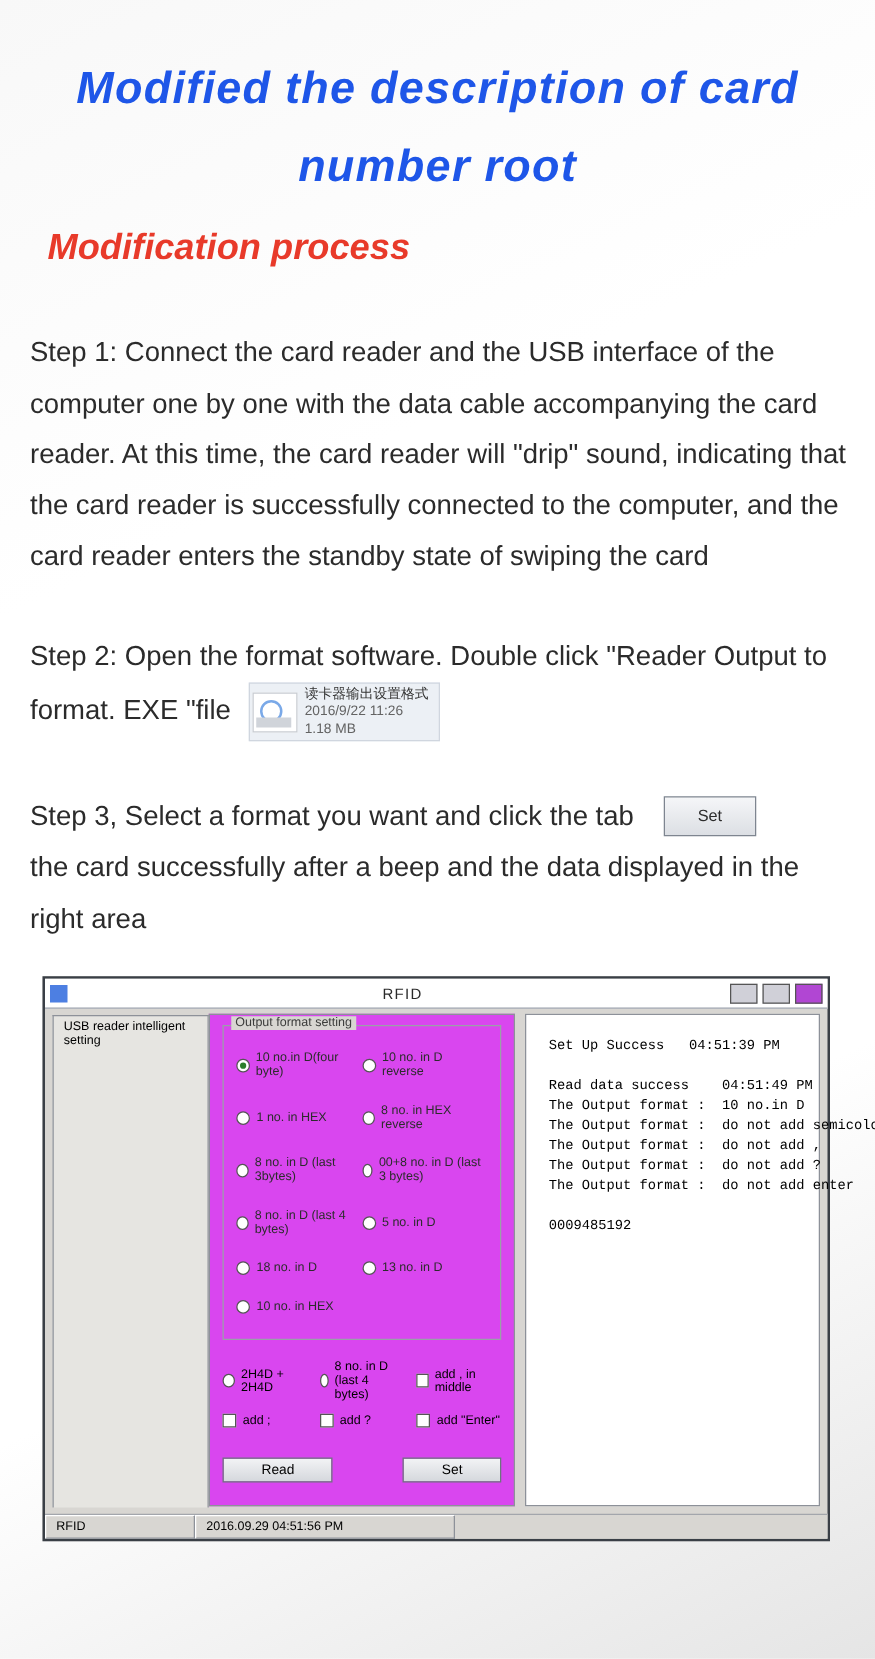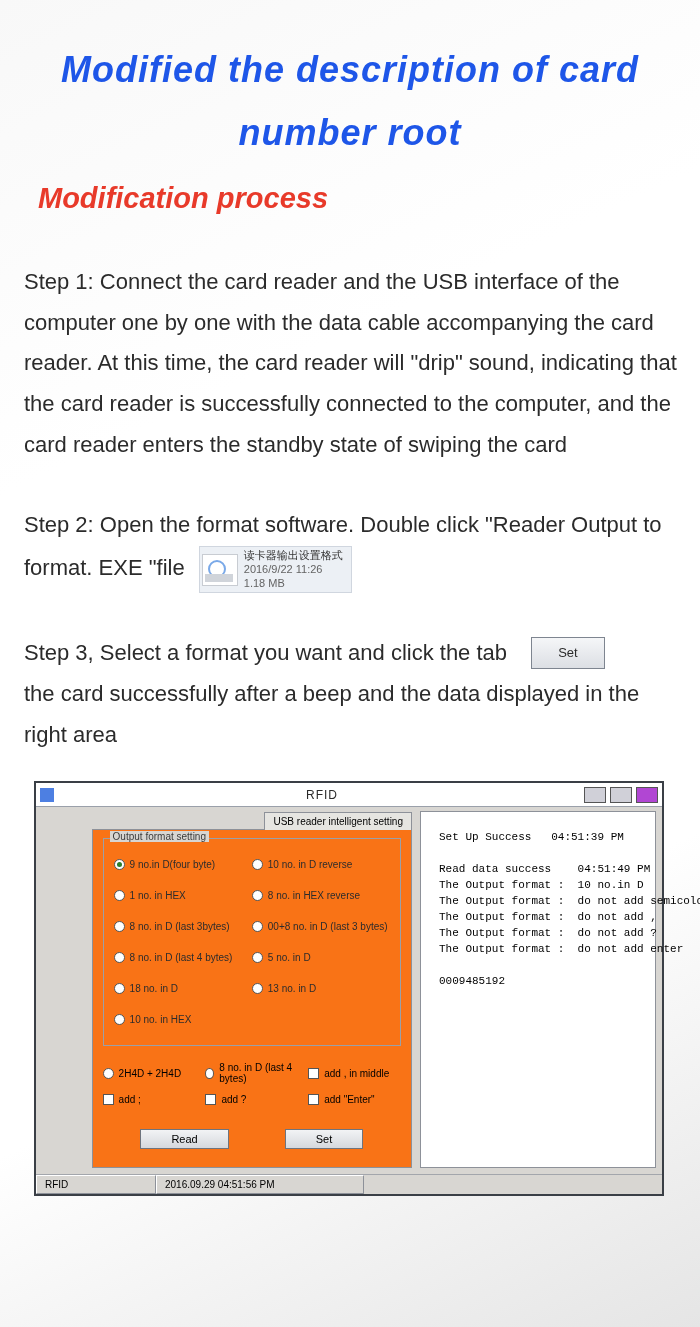--- a/index.html
+++ b/index.html
@@ -122,38 +122,38 @@
   }
   .menubar span { padding: 2px 8px; text-decoration: underline dotted transparent; }
   .menubar span:first-letter { text-decoration: underline; }
   .win-body {
     display: flex;
     gap: 8px;
     padding: 4px 6px 6px 6px;
   }
   .left-panel {
     flex: 1;
-    display:flex; flex-direction: column; align-items: flex-end;
+    display:flex; 
   }
   .tab-head {
     display:flex;
   }
   .tab {
     background: #e6e5e1;
     border: 1px solid #8d9199;
     border-bottom: none;
     font-size: 10px;
     padding: 3px 8px;
     position: relative;
     top: 1px;
     z-index: 2;
   }
   .panel-frame {
     border: 1px solid #8d9199;
-    background: #f97316;
+    background: #d946ef;
     padding: 8px 10px 10px 10px;
     flex:1;
   }
   .group {
     border: 1px solid #9aa0a8;
     padding: 10px 10px 10px 10px;
     position: relative;
     margin-bottom: 8px;
   }
   .group-title {
@@ -264,21 +264,21 @@
       <div class="tab-head">
         <div class="tab">USB reader intelligent setting</div>
       </div>
       <div class="panel-frame">
         <div class="group">
           <span class="group-title">Output format setting</span>
 
           <div class="opt-row">
             <label>
                 <span class="radio sel"></span>
-                <span>9 no.in D(four byte)</span>
+                <span>10 no.in D(four byte)</span>
               </label>
             <label>
                 <span class="radio"></span>
                 <span>10 no. in D reverse</span>
               </label>
           </div>
           <div class="opt-row">
             <label>
                 <span class="radio"></span>
                 <span>1 no. in HEX</span>

